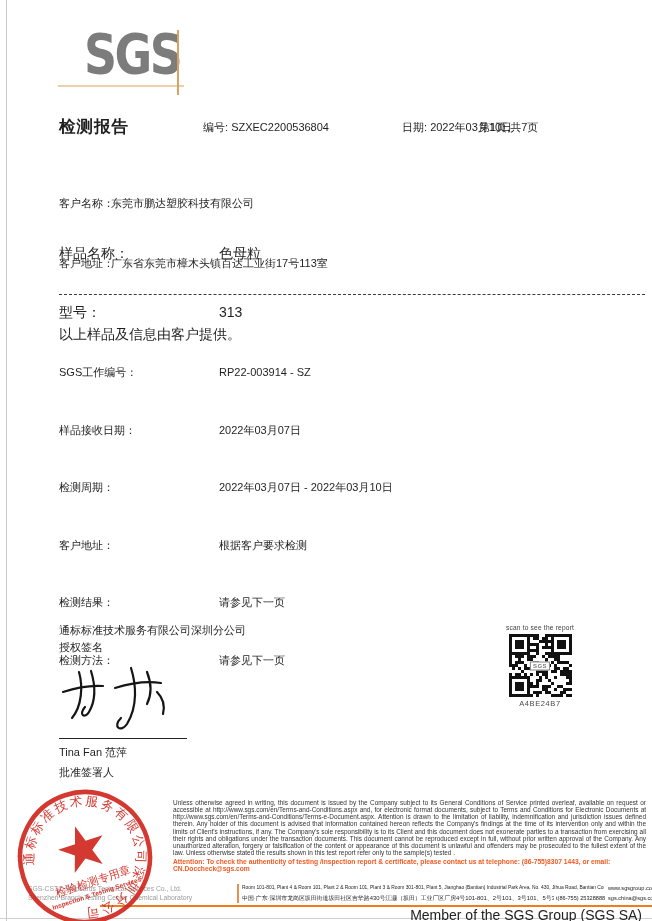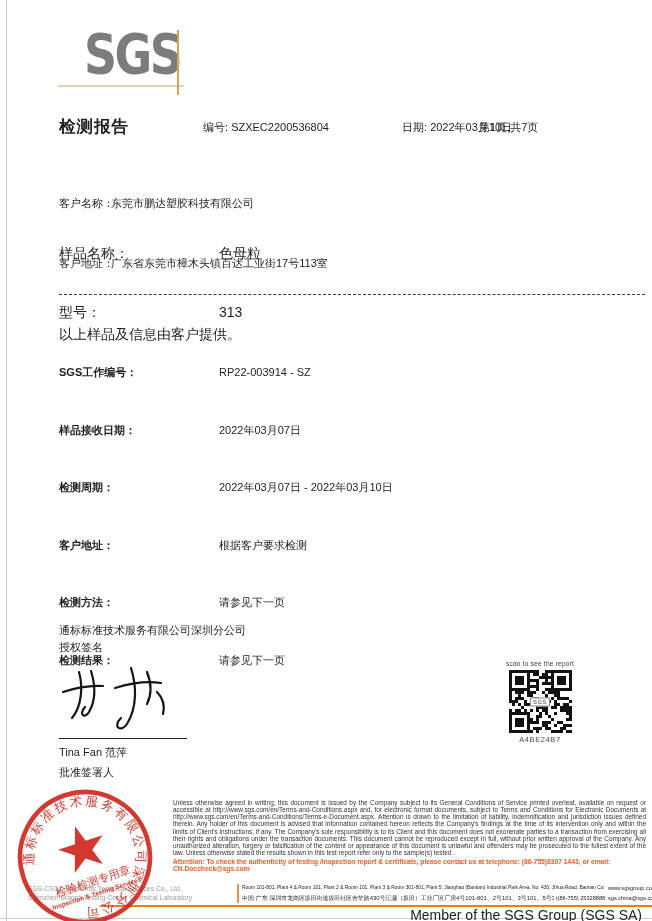--- a/index.html
+++ b/index.html
@@ -35,31 +35,31 @@
 
   .sample-block{position:absolute;left:59px;top:206px;font-size:14px;}
   .sample-block .row{line-height:22.5px;}
   .sample-block .field-label{width:160px;}
   .sample-note{line-height:22.5px;}
 
   .dashline{position:absolute;left:59px;top:294px;width:586px;border-top:1.4px dashed #3a3a3a;}
 
   .details-block{position:absolute;left:59px;top:326px;font-size:11px;}
   .details-block .row{line-height:21.5px;}
-  .details-block .field-label{width:160px;font-weight:bold;}
+  .details-block .field-label{width:160px;}
   .conclusion-row{display:flex;margin-top:12px;}
   .conclusion-row .field-label{width:160px;flex:0 0 160px;}
   .conclusion-text{width:392px;line-height:16.8px;white-space:normal;text-align:justify;}
 
   .sign-block{position:absolute;left:59px;top:622px;font-size:11px;line-height:17px;}
   .sig-wrap{position:absolute;left:59px;top:662px;width:128px;height:76px;border-bottom:1.6px solid #222;}
   .sig-name{position:absolute;left:59px;top:742px;font-size:11px;line-height:20px;}
 
   
-  .qr-block{position:absolute;left:497px;top:660px;width:86px;text-align:center;}
+  .qr-block{position:absolute;left:497px;top:624px;width:86px;text-align:center;}
   .qr-caption{font-size:6.6px;color:#3d3d3d;letter-spacing:.2px;}
   .qr-grid{position:relative;width:63px;height:63px;margin:3px auto 2px auto;display:grid;
     grid-template-columns:repeat(21,3px);grid-template-rows:repeat(21,3px);}
   .qr-grid div{width:3px;height:3px;}
   .qr-grid div.qm{background:#111;}
   .qr-center{position:absolute;left:50%;top:50%;transform:translate(-50%,-50%);
     background:#fff;border:1px solid #888;color:#777;font-size:6px;font-weight:bold;
     padding:0 2px;line-height:7px;letter-spacing:.5px;}
   .qr-code-text{font-size:7.5px;color:#4a4a4a;letter-spacing:.6px;}
 
@@ -129,24 +129,24 @@
     <div class="row">
       <span class="field-label">样品接收日期：</span><span>2022年03月07日</span>
     </div>
     <div class="row">
       <span class="field-label">检测周期：</span><span>2022年03月07日 - 2022年03月10日</span>
     </div>
     <div class="row">
       <span class="field-label">客户地址：</span><span>根据客户要求检测</span>
     </div>
     <div class="row">
+      <span class="field-label">检测结果：</span><span>请参见下一页</span>
+    </div>
+    <div class="row">
       <span class="field-label">检测方法：</span><span>请参见下一页</span>
-    </div>
-    <div class="row">
-      <span class="field-label">检测结果：</span><span>请参见下一页</span>
     </div>
   </div>
 
   <div class="sign-block">
     <div>通标标准技术服务有限公司深圳分公司</div>
     <div>授权签名</div>
   </div>
   <div class="sig-wrap">
     <svg width="128" height="74" viewBox="0 0 128 74">
       <g fill="none" stroke="#151515" stroke-width="2.2" stroke-linecap="round">

